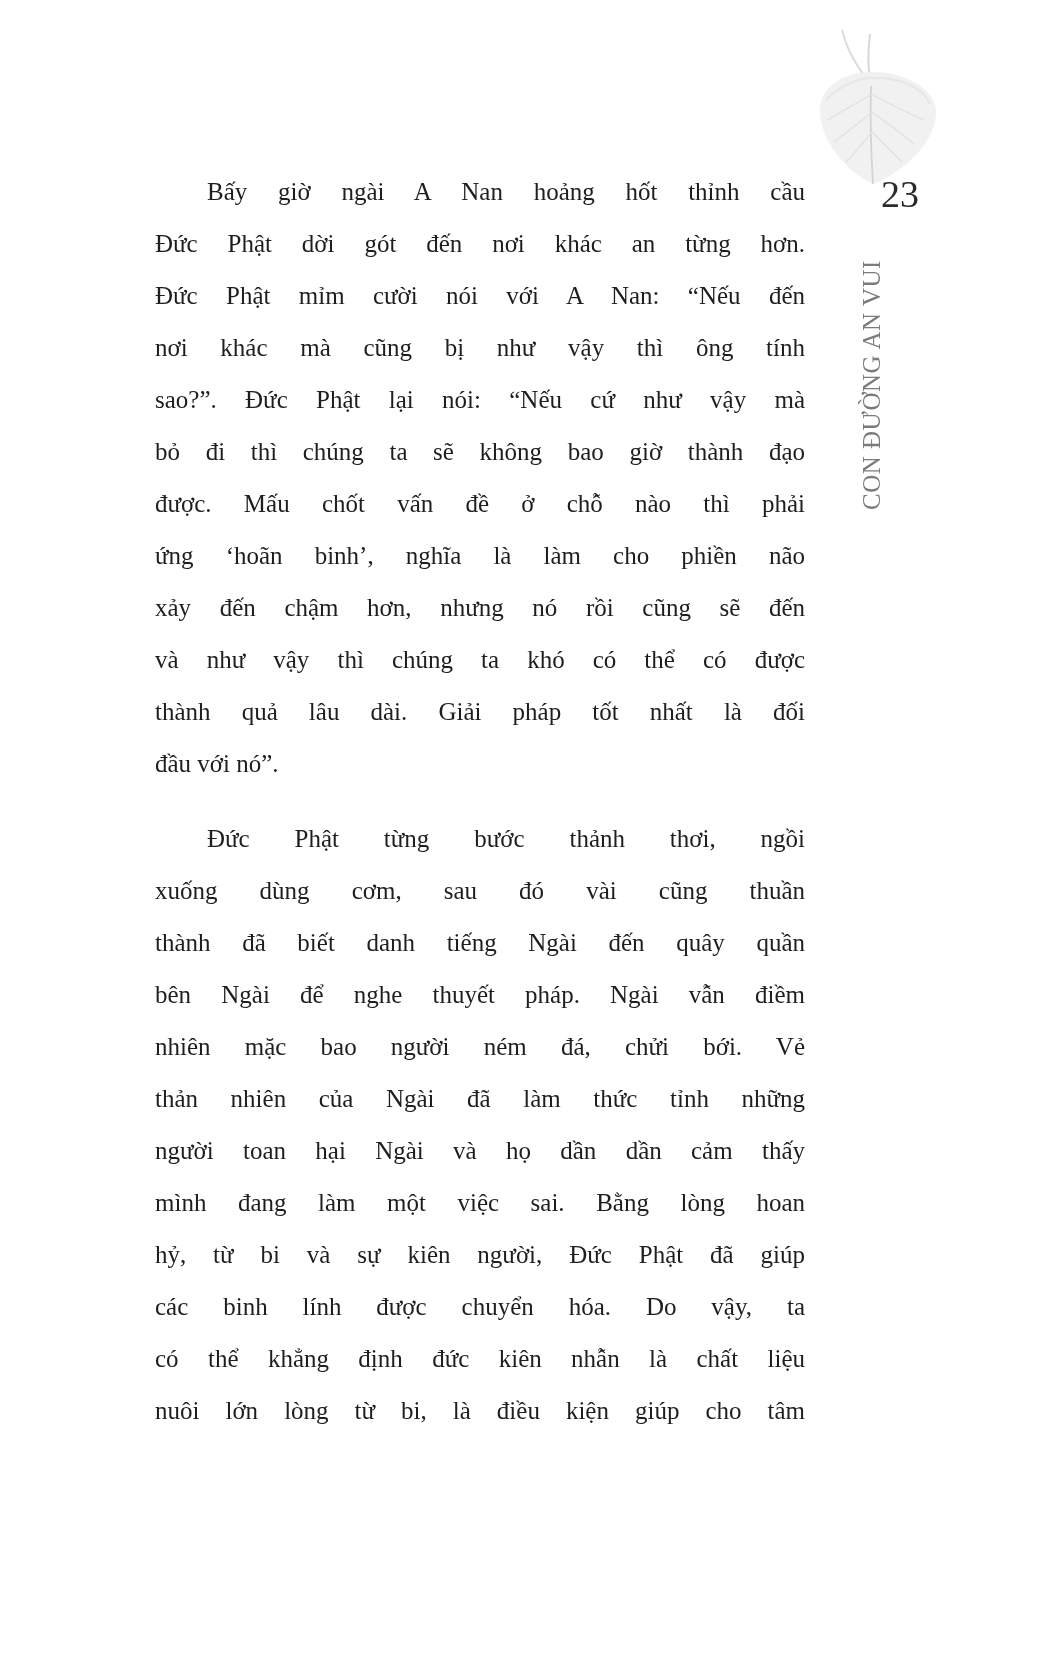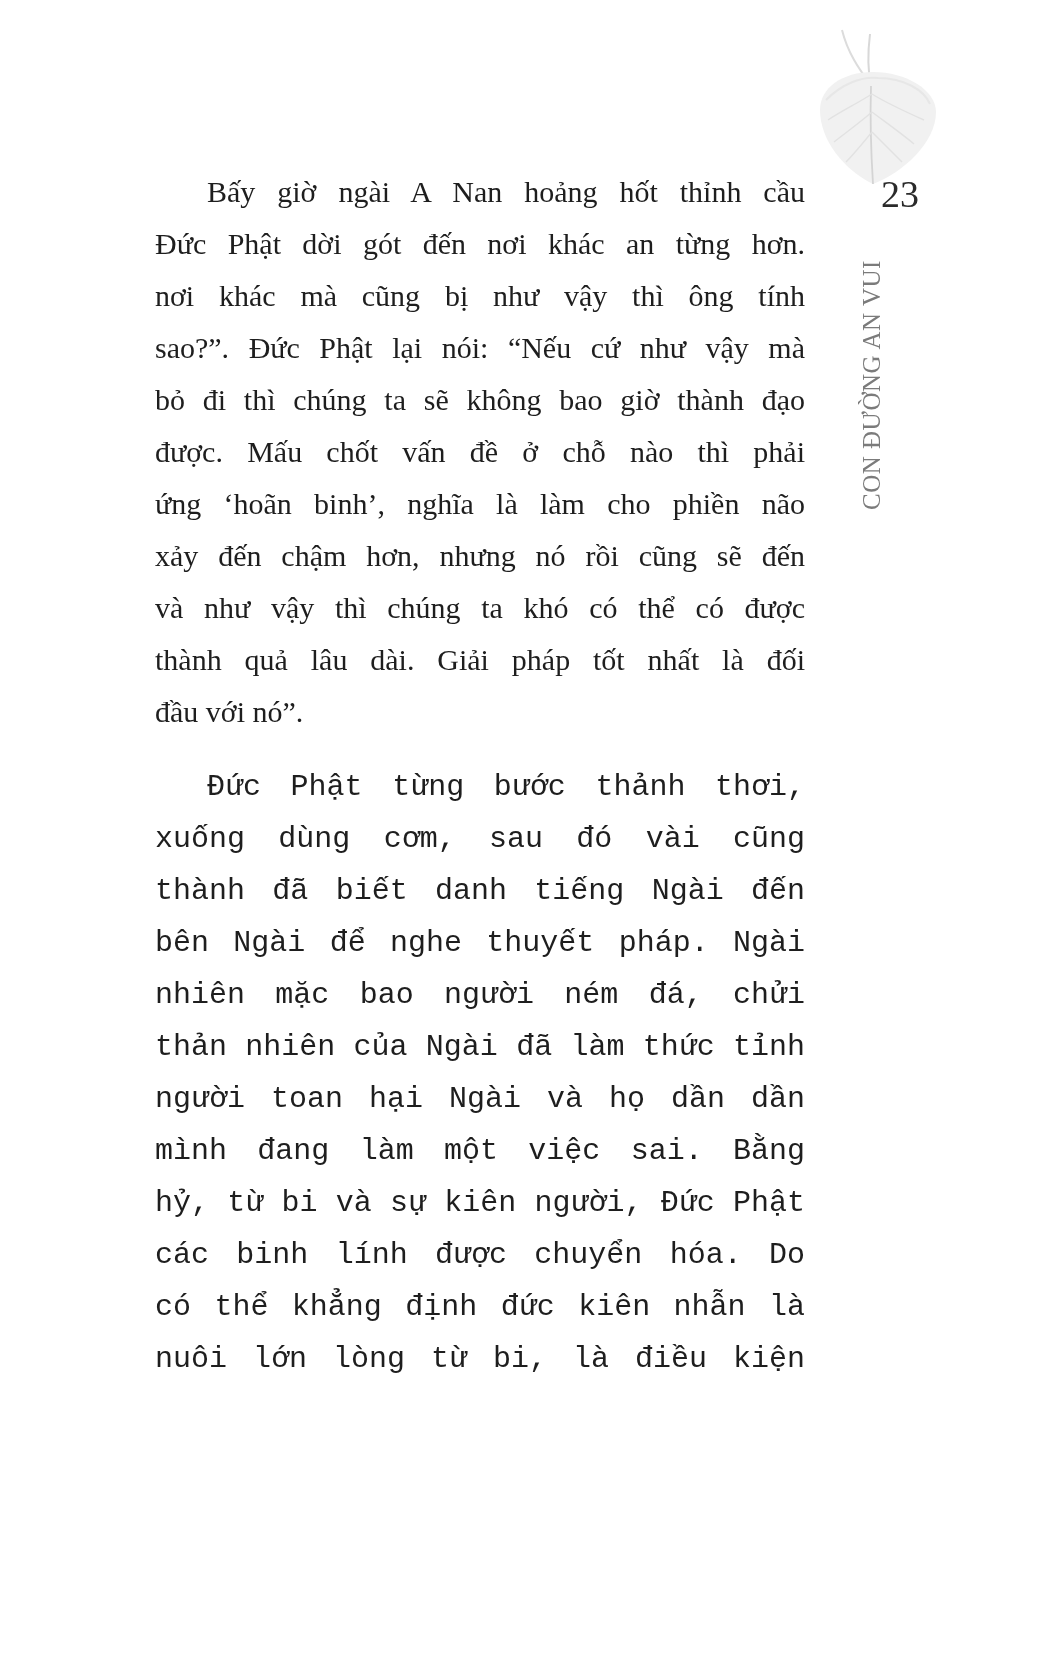--- a/index.html
+++ b/index.html
@@ -43,25 +43,24 @@
     letter-spacing: 0.5px;
     color: #7b7b7b;
     white-space: nowrap;
   }
   .text-block {
     position: absolute;
     left: 155px;
     top: 166px;
     width: 650px;
     color: #1e1e1e;
-    font-size: 30px;
+    font-size: 25px;
   }
   .paragraph + .paragraph {
     margin-top: 23px;
-    font-family: Liberation Mono, monospace;
   }
   .line {
     height: 52px;
     line-height: 52px;
     text-align: justify;
     text-align-last: justify;
     overflow: hidden;
   }
   .line.first {
     text-indent: 52px;
@@ -94,20 +93,21 @@
   </svg>
 
   <div class="page-number">23</div>
 
   <div class="running-head">CON ĐƯỜNG AN VUI</div>
 
   <div class="text-block">
       <div class="paragraph">
         <div class="line first">Bấy giờ ngài A Nan hoảng hốt thỉnh cầu</div>
         <div class="line">Đức Phật dời gót đến nơi khác an từng hơn.</div>
+        <div class="line">Đức Phật mỉm cười nói với A Nan: “Nếu đến</div>
         <div class="line">nơi khác mà cũng bị như vậy thì ông tính</div>
         <div class="line">sao?”. Đức Phật lại nói: “Nếu cứ như vậy mà</div>
         <div class="line">bỏ đi thì chúng ta sẽ không bao giờ thành đạo</div>
         <div class="line">được. Mấu chốt vấn đề ở chỗ nào thì phải</div>
         <div class="line">ứng ‘hoãn binh’, nghĩa là làm cho phiền não</div>
         <div class="line">xảy đến chậm hơn, nhưng nó rồi cũng sẽ đến</div>
         <div class="line">và như vậy thì chúng ta khó có thể có được</div>
         <div class="line">thành quả lâu dài. Giải pháp tốt nhất là đối</div>
         <div class="line lastleft">đầu với nó”.</div>
       </div>

